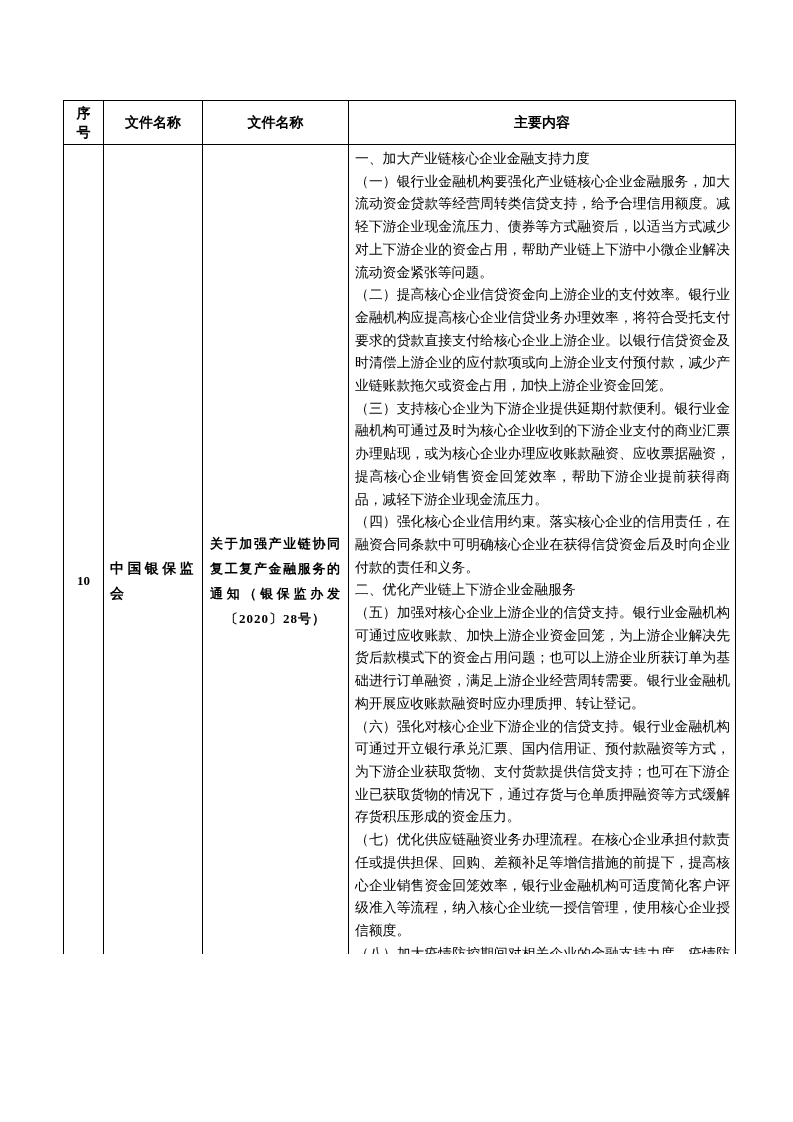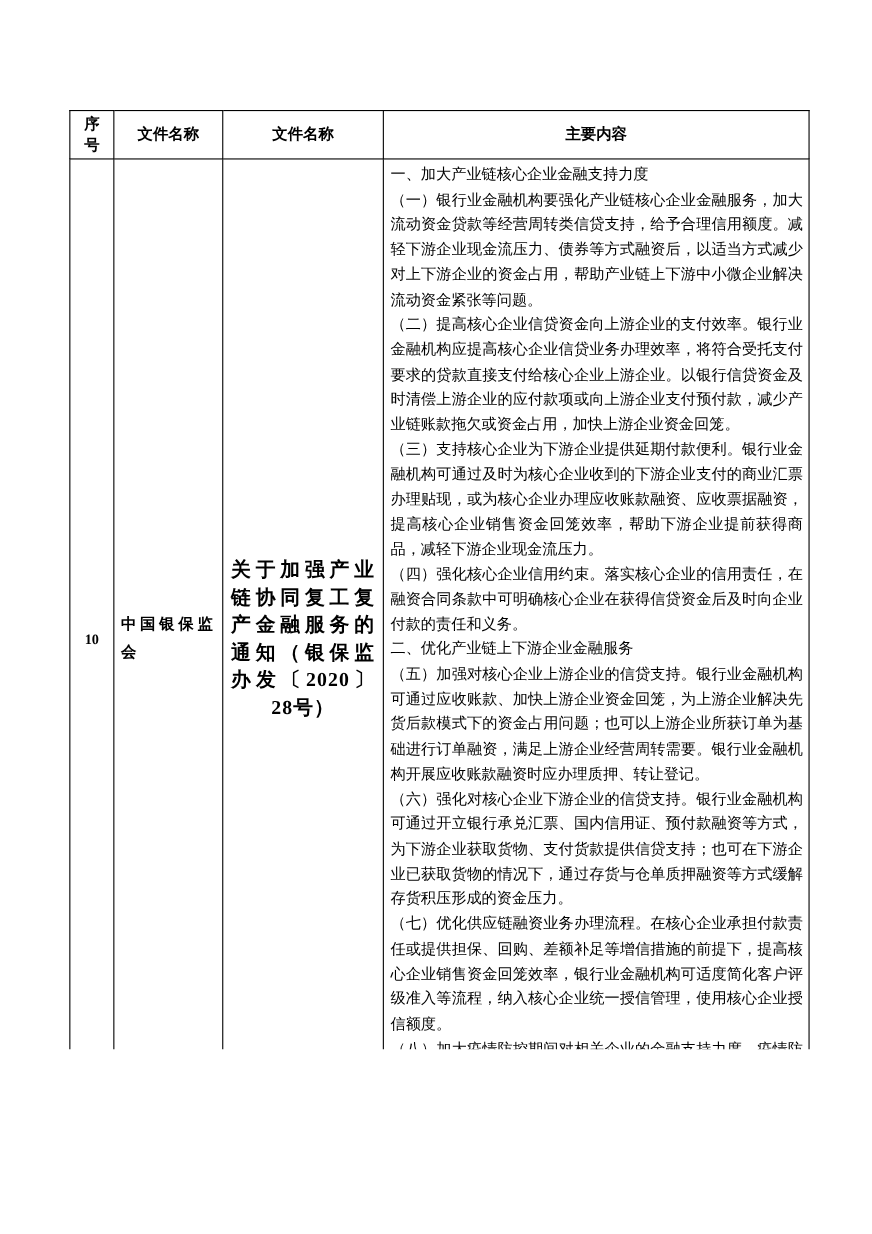--- a/index.html
+++ b/index.html
@@ -51,21 +51,21 @@
     vertical-align: middle;
     font-size: 14px;
     padding: 4px 6px;
     text-align: justify;
     letter-spacing: 2.5px;
     line-height: 25px;
     margin-left: 32px;
   }
   td.c-filename {
     vertical-align: middle;
-    font-size: 18px;
+    font-size: 13px;
     padding: 4px 7px;
     text-align: justify;
     text-align-last: center;
     letter-spacing: 1px;
     line-height: 25px;
     margin-left: 20px;
   }
   td.c-content {
     vertical-align: top;
     padding: 3px 5px 4px 6px;

